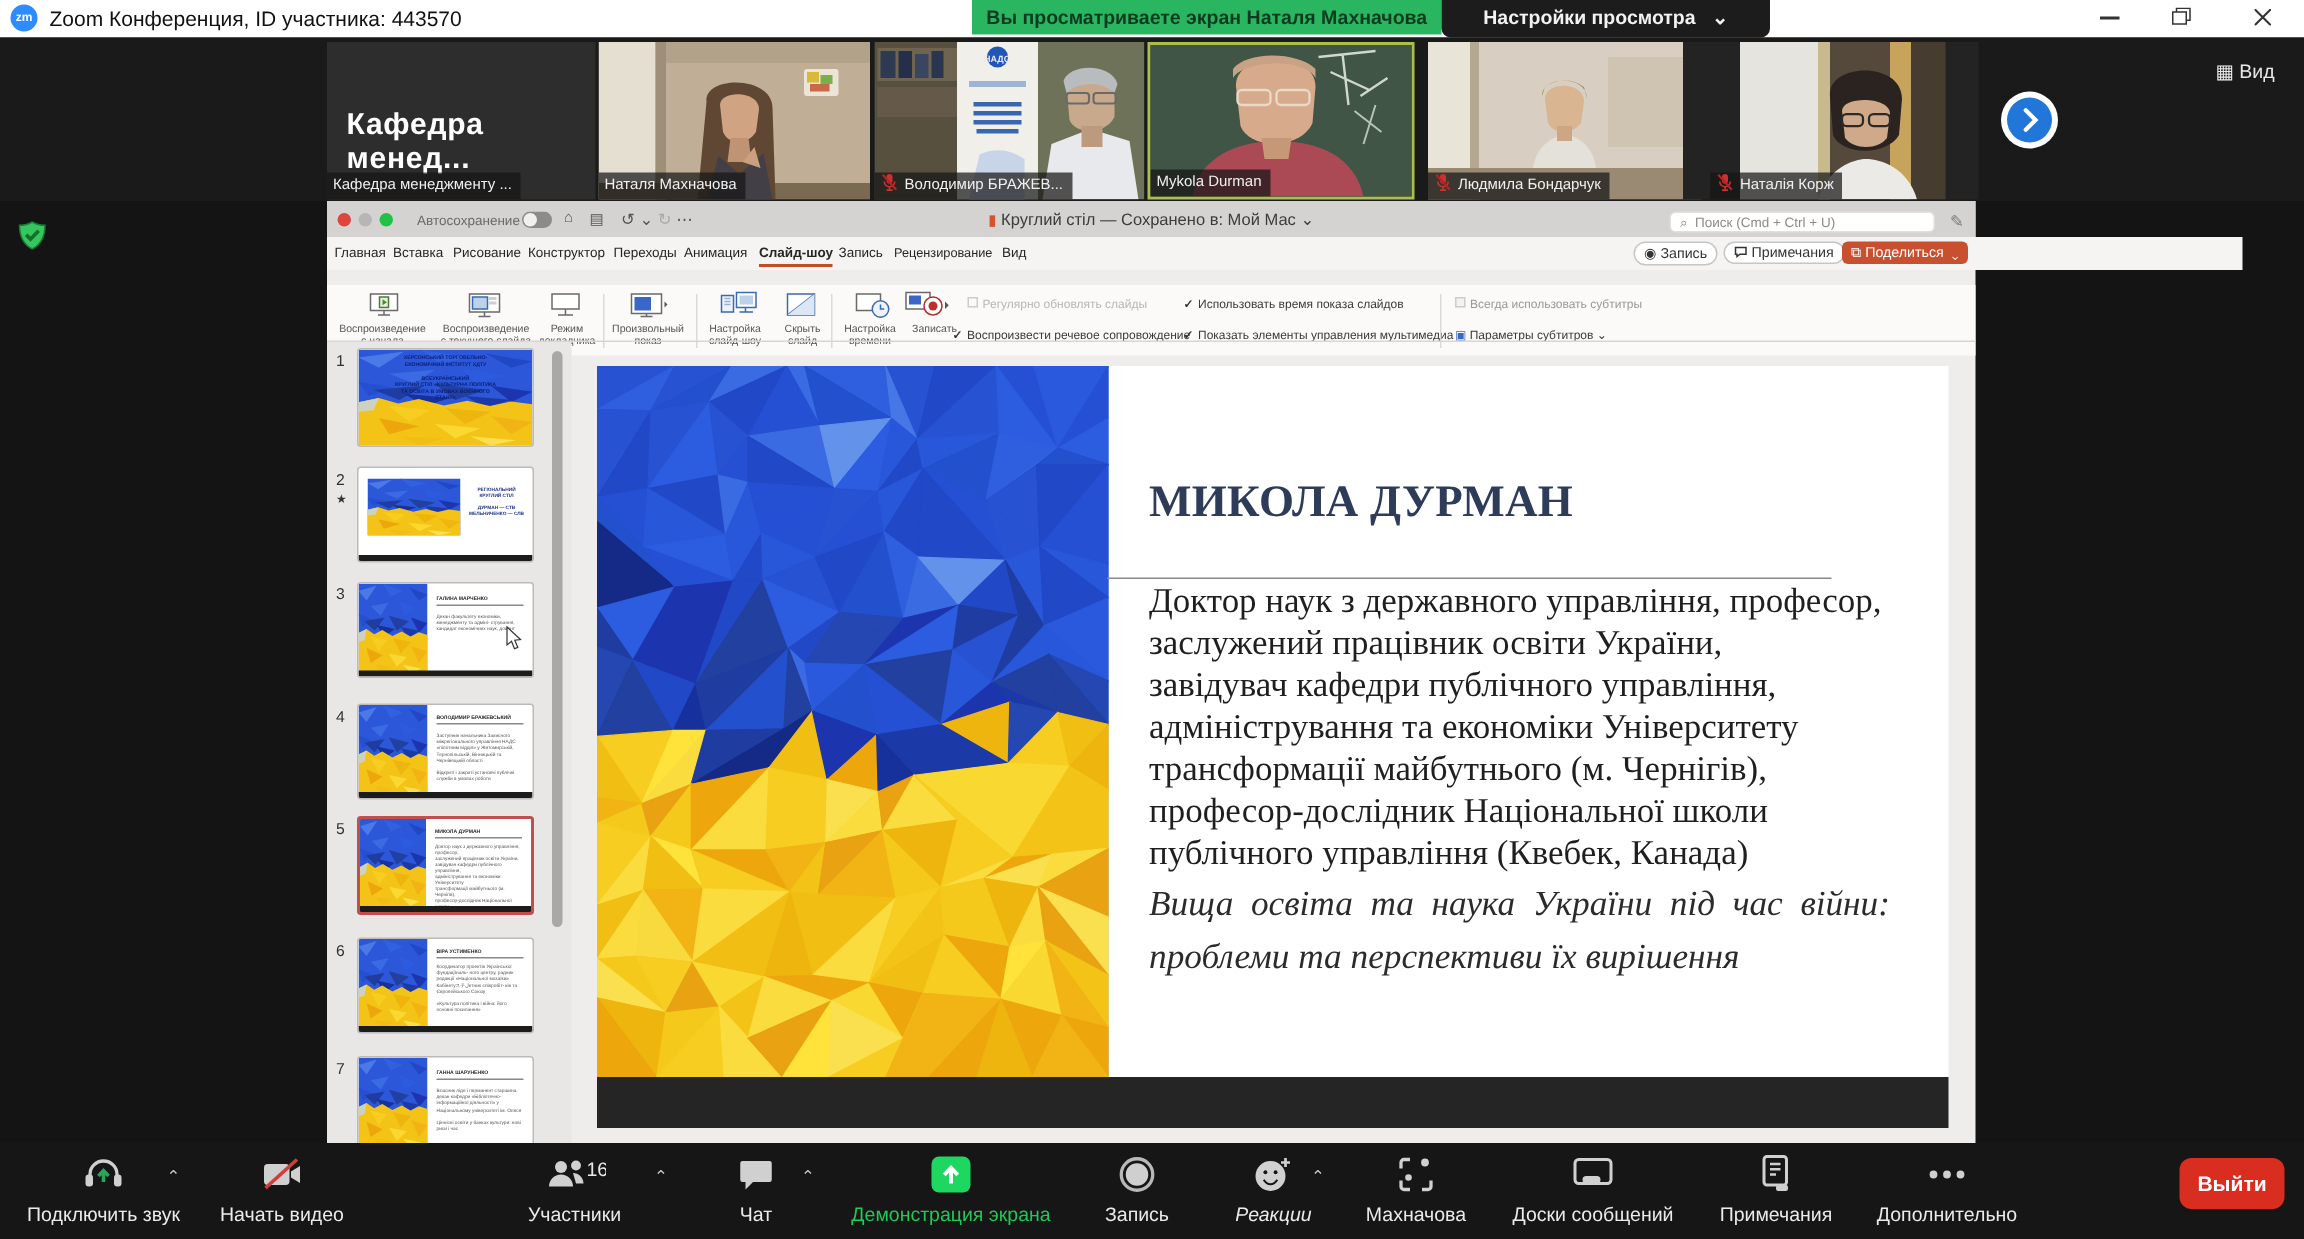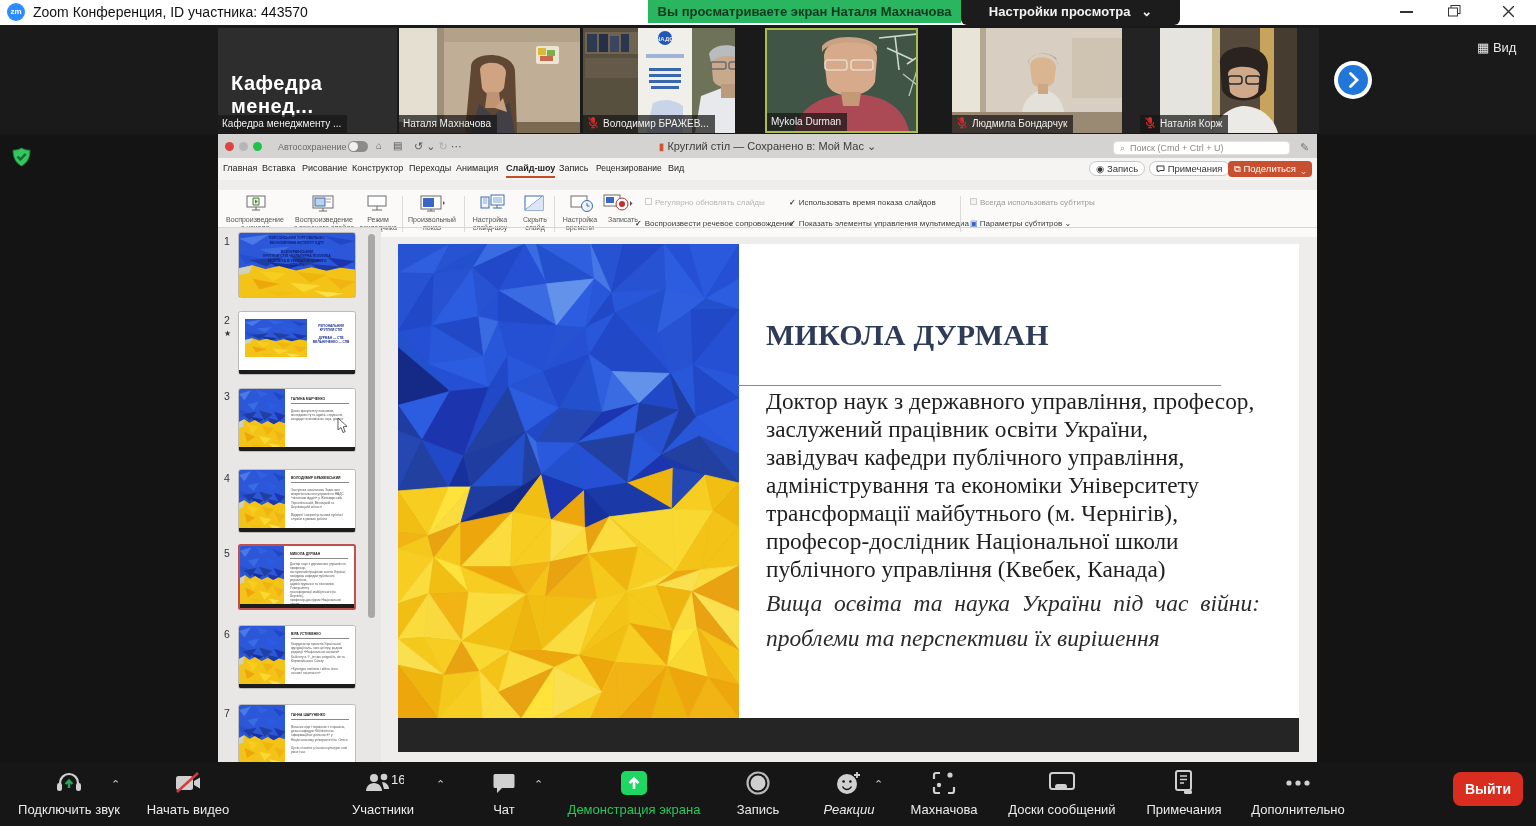--- a/index.html
+++ b/index.html
@@ -18,21 +18,21 @@
 
 #strip { left:0; top:25px; width:1536px; height:109px; background:#1a1a1a; }
 .tile { position:absolute; top:3px; height:105px; background:#232323; overflow:hidden; }
 .nlabel { position:absolute; left:0; bottom:0; background:rgba(22,22,22,0.72); color:#f0f0f0; font-size:10px; line-height:18px; padding:0 6px 0 4px; white-space:nowrap; }
 
 
 #ppt { left:218px; top:134px; width:1099px; height:628px; background:#efedec; }
 #mactb { left:0; top:0; width:1099px; height:24px; background:#d5d3d2; }
 .light { position:absolute; top:8px; width:9px; height:9px; border-radius:50%; }
 #mactitle { left:0; top:6px; width:1099px; text-align:center; font-size:11px; color:#3c3c3c; }
-#tabs { left:0; top:24px; width:1099px; height:22px; background:#f6f4f3; font-size:9px; color:#262626; }
+#tabs { left:0; top:24px; width:1277px; height:22px; background:#f6f4f3; font-size:9px; color:#262626; }
 .tab { position:absolute; top:5px; white-space:nowrap; }
 .pill { background:#fff; border:1px solid #c8c6c5; border-radius:9px; padding:1px 6px; font-size:9.5px; color:#333; top:3px !important; }
 #ribbon { left:0; top:46px; width:1099px; height:47px; background:#fbfaf9;margin-top:10px; }
 #ribbonline { left:0; top:93px; width:1099px; height:1px; background:#d8d6d5; }
 .rlabel { position:absolute; font-size:7px; color:#555; text-align:center; line-height:8px; }
 .chk { position:absolute; font-size:8px; color:#3a3a3a; }
 .chk .ck { color:#333; font-weight:bold; margin-right:3px; }
 
 
 #panel { left:0; top:94px; width:163px; height:534px; background:#e9e7e6; }
@@ -339,21 +339,21 @@
           <rect x="141" y="28" width="13" height="5" fill="#c86a4a"></rect>
         <rect x="0" y="94" width="181" height="11" fill="#7a6a52"></rect>
         <path d="M72 40 C70 22 116 22 116 44 L118 105 L66 105 Z" fill="#5f4734"></path>
         <path d="M81 42 C81 32 107 32 107 45 L105 60 C99 69 87 69 83 60 Z" fill="#d0a483"></path>
         <path d="M80 76 L94 88 L110 74 L116 105 L72 105 Z" fill="#433f46"></path>
         <path d="M88 64 L100 64 L102 80 L86 80 Z" fill="#c09375"></path>
         <path d="M96 80 L104 70 L108 84 Z" fill="#caa07e"></path>
       </svg>
       <div class="nlabel">Наталя Махначова</div>
     </div>
-    <div class="tile" style="left:583px;width:152px;">
+    <div class="tile" style="left:583px;width:180px;">
       <svg class="abs" width="180" height="105">
         <rect width="180" height="105" fill="#6e7258"></rect>
         <rect x="0" y="0" width="58" height="105" fill="#57503e"></rect>
         <rect x="2" y="4" width="54" height="22" fill="#6e6450"></rect>
         <rect x="4" y="6" width="10" height="18" fill="#2e3a52"></rect>
           <rect x="16" y="6" width="9" height="18" fill="#24304a"></rect>
           <rect x="27" y="8" width="9" height="16" fill="#3a4660"></rect>
           <rect x="38" y="6" width="8" height="18" fill="#2a3650"></rect>
         <rect x="2" y="30" width="54" height="20" fill="#65594a"></rect>
         <rect x="55" y="0" width="54" height="105" fill="#f0efe9"></rect>
@@ -372,21 +372,21 @@
         <rect x="128" y="34" width="15" height="7" rx="2" fill="none" stroke="#6a6a6a" stroke-width="1.4"></rect>
         <rect x="146" y="34" width="15" height="7" rx="2" fill="none" stroke="#6a6a6a" stroke-width="1.4"></rect>
       </svg>
       <div class="nlabel"><svg style="vertical-align:-2px;margin-right:4px;" width="12" height="13" viewBox="0 0 12 13">
             <rect x="4" y="1" width="4" height="6.5" rx="2" fill="#d02f2f"></rect>
             <path d="M2.5 6a3.5 3.5 0 0 0 7 0" fill="none" stroke="#d02f2f" stroke-width="1.1"></path>
             <path d="M6 9.5v2M4 11.7h4" stroke="#d02f2f" stroke-width="1.1"></path>
             <path d="M1.5 1.5L10.5 11.5" stroke="#b02525" stroke-width="1.5"></path>
           </svg>Володимир БРАЖЕВ...</div>
     </div>
-    <div class="tile" style="left:765px;width:153px;border:2px solid #aabf4b;">
+    <div class="tile" style="left:765px;width:178px;border:2px solid #aabf4b;">
       <svg class="abs" width="180" height="101">
         <rect width="180" height="101" fill="#3c5243"></rect>
         <rect x="0" y="0" width="180" height="101" fill="#44584a" opacity="0.5"></rect>
         <path d="M112 8 L150 4 M120 18 L146 30 M128 6 L132 40 M140 34 L158 22" stroke="#cfd8cc" stroke-width="1.6" fill="none"></path>
         <path d="M150 40 L142 66 M136 44 L154 58" stroke="#b8c4b6" stroke-width="1.3" fill="none"></path>
         <path d="M57 28 C55 4 110 2 110 28 L108 52 C100 70 66 70 60 54 Z" fill="#d6aa8b"></path>
         <path d="M55 22 C62 10 102 8 110 22 L110 16 C98 4 64 4 55 16 Z" fill="#c9a184"></path>
         <rect x="58" y="30" width="22" height="10" rx="3" fill="none" stroke="#e8d9c8" stroke-width="1.6"></rect>
         <rect x="84" y="30" width="22" height="10" rx="3" fill="none" stroke="#e8d9c8" stroke-width="1.6"></rect>
         <path d="M28 101 C32 74 60 64 84 64 C112 64 136 74 142 101 Z" fill="#ab4a55"></path>

